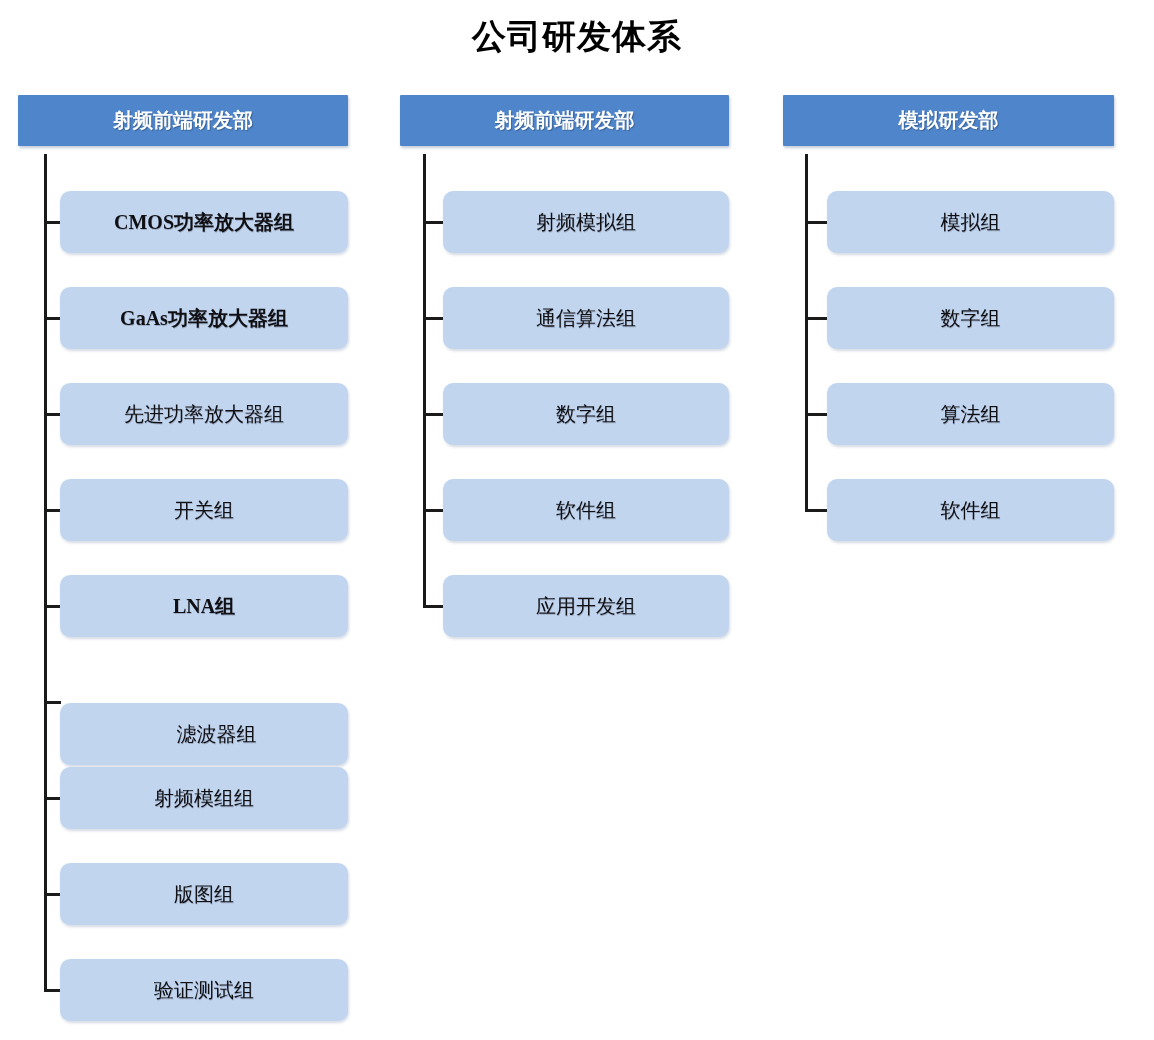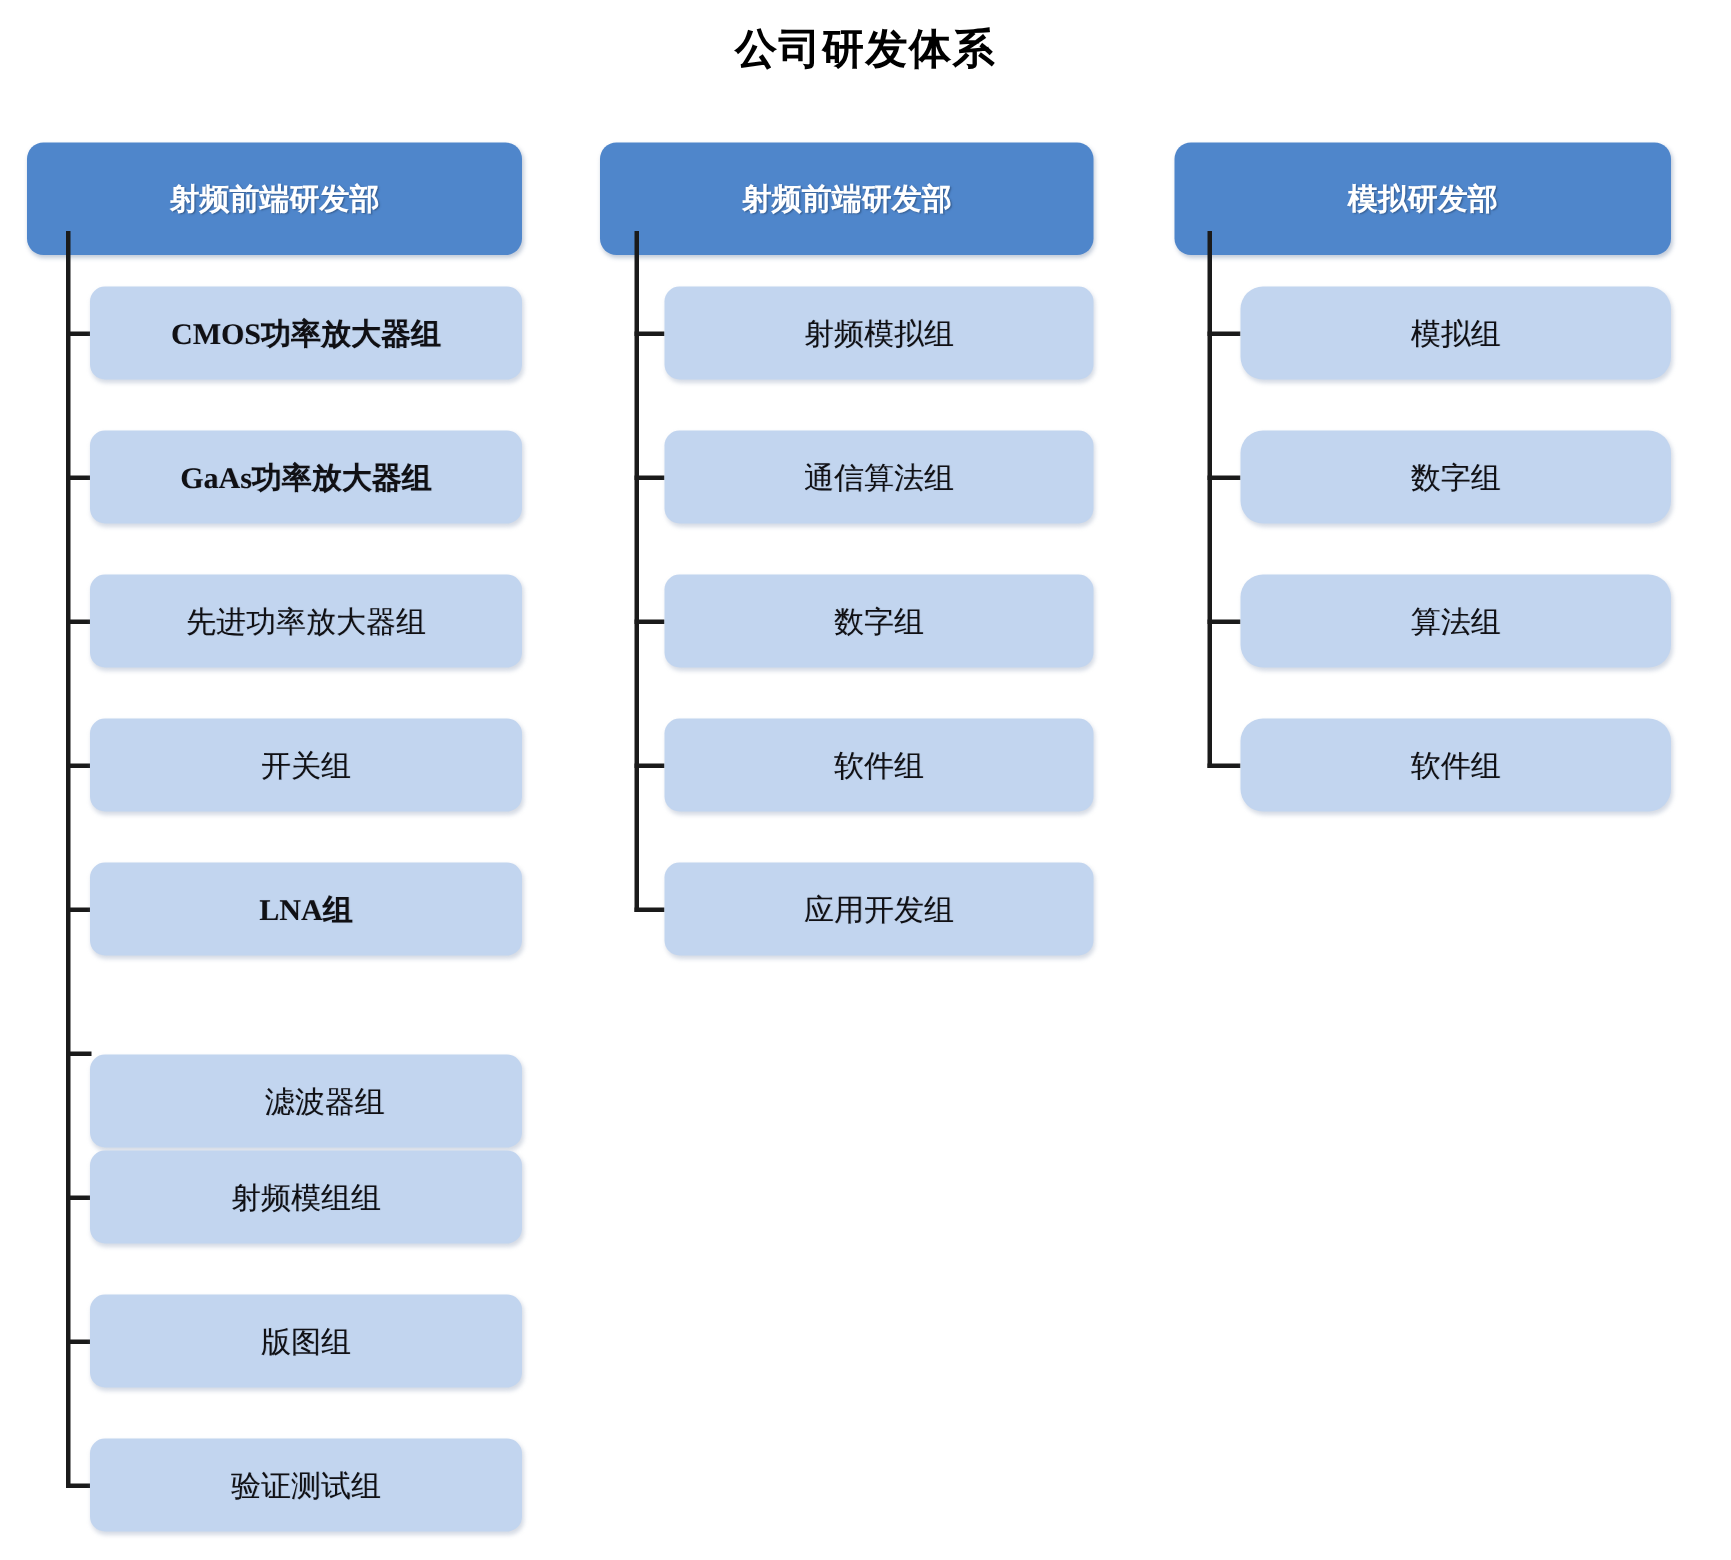--- a/index.html
+++ b/index.html
@@ -21,21 +21,21 @@
     height: 1040px;
   }
 
   
   .chart-title {
     position: absolute;
     left: 0;
     top: 14px;
     width: 1154px;
     text-align: center;
-    font-size: 28px;
+    font-size: 34px;
     font-weight: bold;
     color: #000000;
     letter-spacing: 1px;
     font-family: "Liberation Sans", "DejaVu Sans", sans-serif;
   }
 
   
   .org-column {
     position: absolute;
     top: 0;
@@ -44,23 +44,23 @@
   #column-0 { left: 18px;  width: 330px; }
   #column-1 { left: 400px; width: 329px; }
   #column-2 { left: 783px; width: 331px; }
 
   
   .dept-box {
     position: absolute;
     top: 95px;
     left: 0;
     width: 100%;
-    height: 75px;
+    height: 51px;
     background: #4f86cb;
-    border-radius: 11px;
+    border-radius: 1px;
     box-shadow: 1px 2px 3px rgba(120,140,170,0.45);
     display: flex;
     align-items: center;
     justify-content: center;
     box-sizing: border-box;
   }
   .dept-label {
     color: #ffffff;
     font-size: 20px;
     font-weight: bold;
@@ -91,21 +91,21 @@
     height: 62px;
     background: #c2d5ef;
     border-radius: 10px;
     box-shadow: 1px 2px 3px rgba(150,165,190,0.4);
     display: flex;
     align-items: center;
     justify-content: center;
     box-sizing: border-box;
   }
   #column-1 .group-box { left: 43px; width: 286px; }
-  #column-2 .group-box { left: 44px; width: 287px; border-radius: 15px; }
+  #column-2 .group-box { left: 44px; width: 287px; }
   #column-1 .connector-trunk,
   #column-1 .connector-stub { left: 23px; }
   #column-2 .connector-trunk,
   #column-2 .connector-stub { left: 22px; }
   #column-1 .connector-stub { width: 20px; }
   #column-2 .connector-stub { width: 22px; }
 
   .group-label {
     color: #101014;
     font-size: 20px;

